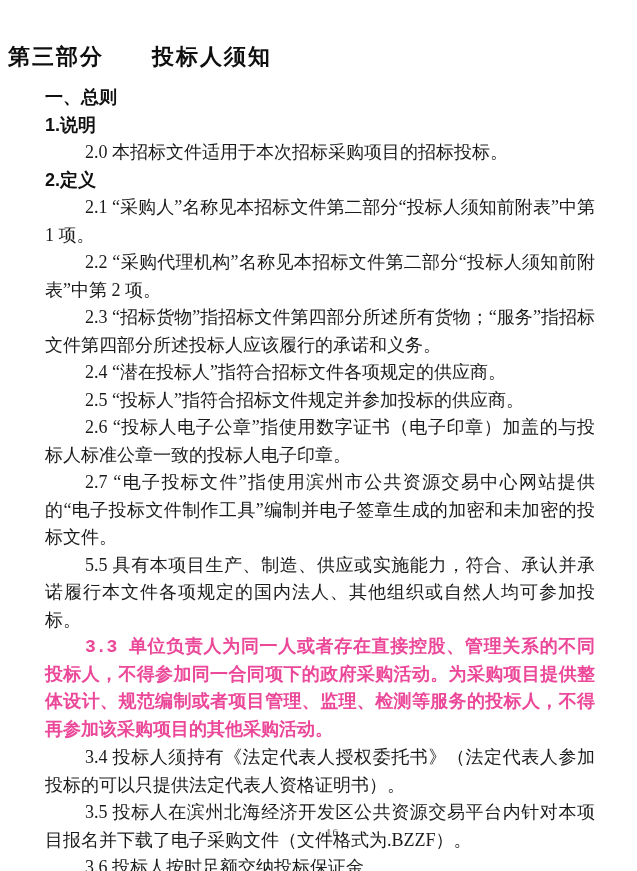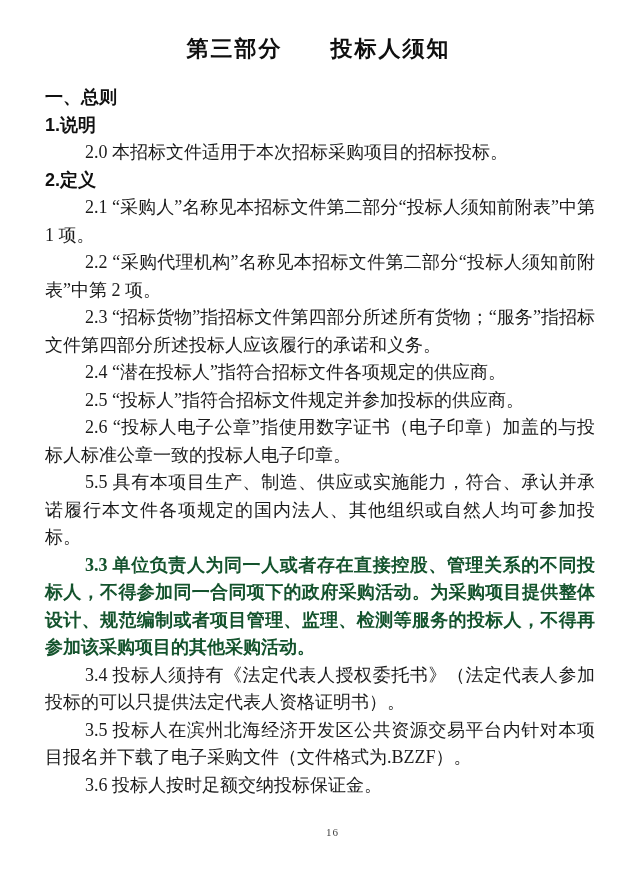--- a/index.html
+++ b/index.html
@@ -11,23 +11,22 @@
     position: relative;
     width: 637px;
     height: 871px;
     background: #ffffff;
     box-sizing: border-box;
     overflow: hidden;
     font-family: "Liberation Serif", serif;
     color: #1b1b1b;
   }
   .doc-title {
-    margin: 0;
+    margin: 8px;
     padding-top: 35px;
-    text-align: center;
     font-family: "Liberation Sans", sans-serif;
     font-weight: bold;
     font-size: 22px;
     letter-spacing: 2px;
     color: #0f0f0f;
     line-height: 28px;
   }
   .content {
     position: absolute;
     top: 84px;
@@ -45,22 +44,22 @@
     font-weight: bold;
     font-family: "Liberation Sans", sans-serif;
     padding-left: 13px;
     color: #111;
   }
   .para {
     text-indent: 40px;
   }
   .para.bold {
     font-weight: bold;
-    font-family: Liberation Serif, serif;
-    color: #14532d;
+    font-family: Liberation Mono, monospace;
+    color: #ec4899;
   }
   .page-number {
     position: absolute;
     bottom: 33px;
     left: 0;
     right: 0;
     text-align: center;
     font-size: 11px;
     color: #444;
     letter-spacing: 1px;
@@ -78,20 +77,21 @@
     <p class="heading">一、总则</p>
     <p class="heading">1.说明</p>
     <p class="para">2.0 本招标文件适用于本次招标采购项目的招标投标。</p>
     <p class="heading">2.定义</p>
     <p class="para">2.1 “采购人”名称见本招标文件第二部分“投标人须知前附表”中第 1 项。</p>
     <p class="para">2.2 “采购代理机构”名称见本招标文件第二部分“投标人须知前附表”中第 2 项。</p>
     <p class="para">2.3 “招标货物”指招标文件第四部分所述所有货物；“服务”指招标文件第四部分所述投标人应该履行的承诺和义务。</p>
     <p class="para">2.4 “潜在投标人”指符合招标文件各项规定的供应商。</p>
     <p class="para">2.5 “投标人”指符合招标文件规定并参加投标的供应商。</p>
     <p class="para">2.6 “投标人电子公章”指使用数字证书（电子印章）加盖的与投标人标准公章一致的投标人电子印章。</p>
+    <p class="para">2.7 “电子投标文件”指使用滨州市公共资源交易中心网站提供的“电子投标文件制作工具”编制并电子签章生成的加密和未加密的投标文件。</p>
     <p class="para">5.5 具有本项目生产、制造、供应或实施能力，符合、承认并承诺履行本文件各项规定的国内法人、其他组织或自然人均可参加投标。</p>
     <p class="para bold">3.3 单位负责人为同一人或者存在直接控股、管理关系的不同投标人，不得参加同一合同项下的政府采购活动。为采购项目提供整体设计、规范编制或者项目管理、监理、检测等服务的投标人，不得再参加该采购项目的其他采购活动。</p>
     <p class="para">3.4 投标人须持有《法定代表人授权委托书》（法定代表人参加投标的可以只提供法定代表人资格证明书）。</p>
     <p class="para">3.5 投标人在滨州北海经济开发区公共资源交易平台内针对本项目报名并下载了电子采购文件（文件格式为.BZZF）。</p>
     <p class="para">3.6 投标人按时足额交纳投标保证金。</p>
   </div>
 
   <div class="page-number">16</div>
 
 </div>

